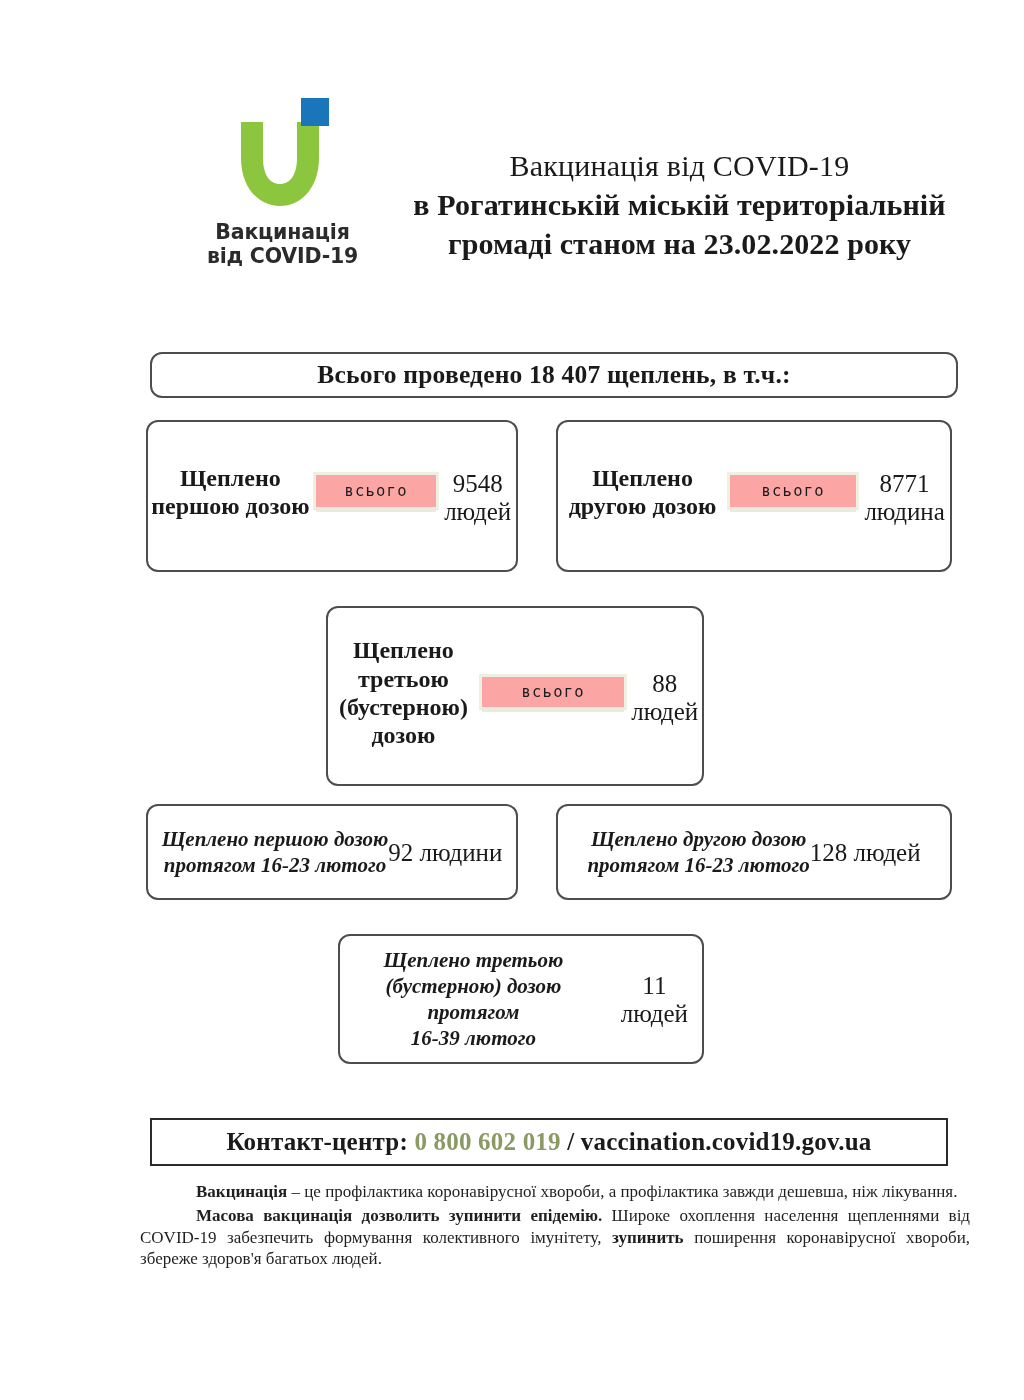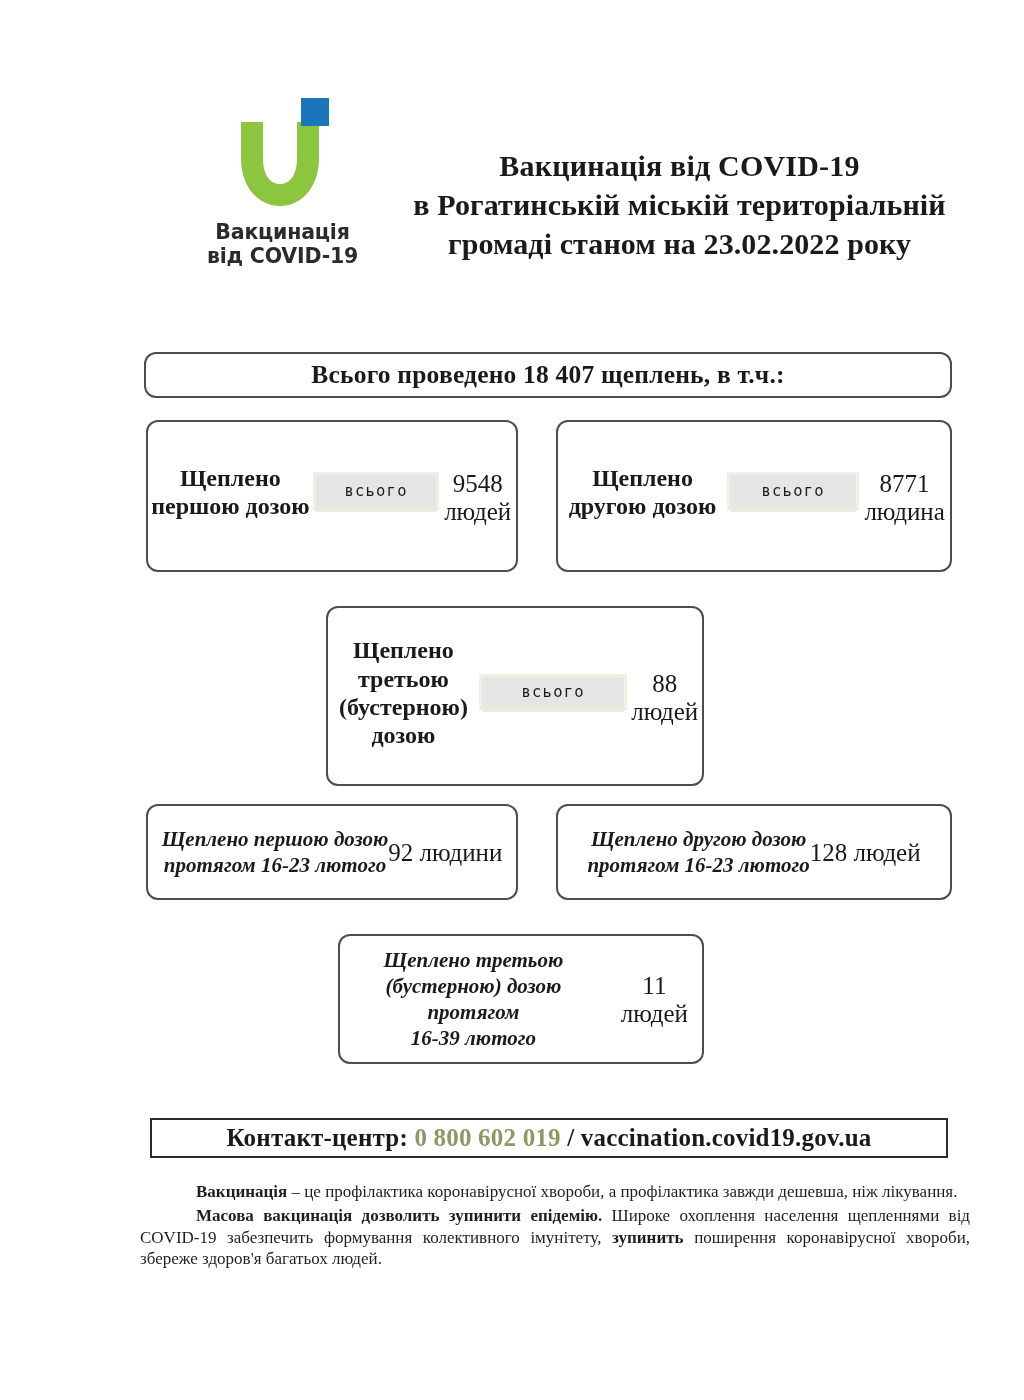--- a/index.html
+++ b/index.html
@@ -52,21 +52,21 @@
   }
   .title-block {
     flex: 1;
     margin-left: 10px;
     margin-top: 52px;
     text-align: center;
     padding-right: 60px;
   }
   .title-main {
     font-size: 30px;
-    font-weight: bold;
+    font-weight: normal;
     line-height: 1.22;
     letter-spacing: 0.2px;
   }
   .title-sub {
     font-size: 30px;
     font-weight: bold;
     line-height: 1.3;
     letter-spacing: 0.1px;
   }
 
@@ -89,38 +89,38 @@
     text-align: center;
   }
   .card-value {
     font-size: 25px;
     font-weight: normal;
     text-align: center;
   }
 
   
   .banner {
-    left: 144px;
+    left: 150px;
     top: 352px;
     width: 808px;
     height: 46px;
     border-radius: 12px;
     flex-direction: row;
   }
   .banner-text {
     font-size: 25.5px;
     font-weight: bold;
     letter-spacing: 0.2px;
   }
 
   
   .badge {
     position: relative;
     box-sizing: border-box;
-    background: #e5e5e5;
+    background: #fca5a5;
     border: 3px solid #eef0e2;
     border-bottom-color: #e8eadc;
     color: #1c1c1c;
     font-family: "DejaVu Sans Mono", "Liberation Mono", monospace;
     font-size: 15.5px;
     letter-spacing: 1.2px;
     display: flex;
     align-items: center;
     justify-content: center;
   }
@@ -160,21 +160,21 @@
   .card-week1 { left: 146px; top: 804px; width: 372px; height: 96px; }
   .card-week2 { left: 556px; top: 804px; width: 396px; height: 96px; }
   .card-week3 { left: 338px; top: 934px; width: 366px; height: 130px; }
 
   
   .contact-bar {
     position: absolute;
     left: 150px;
     top: 1118px;
     width: 798px;
-    height: 40px;
+    height: 48px;
     box-sizing: border-box;
     border: 2px solid #2b2b2b;
     background: #ffffff;
     display: flex;
     align-items: center;
     justify-content: center;
   }
   .contact-text {
     font-size: 25px;
     font-weight: bold;

